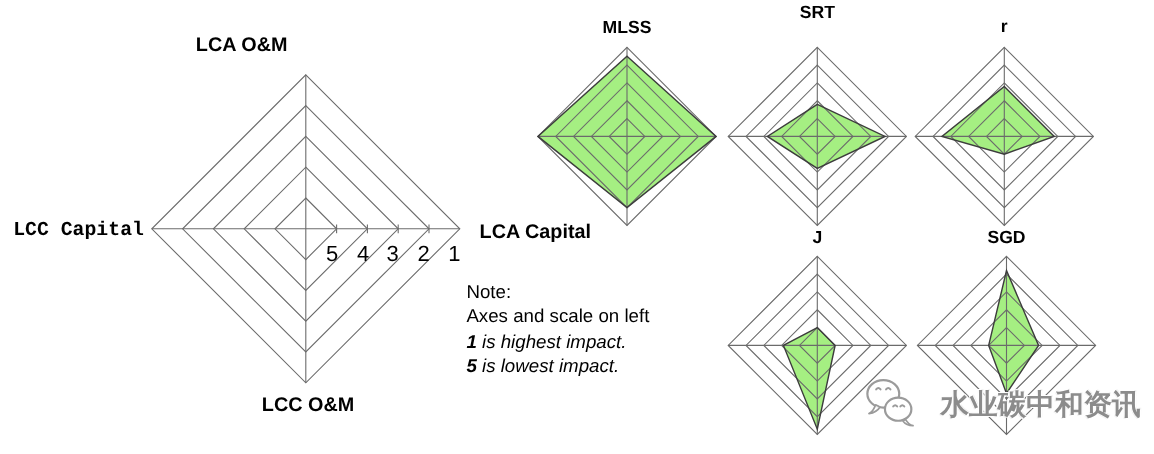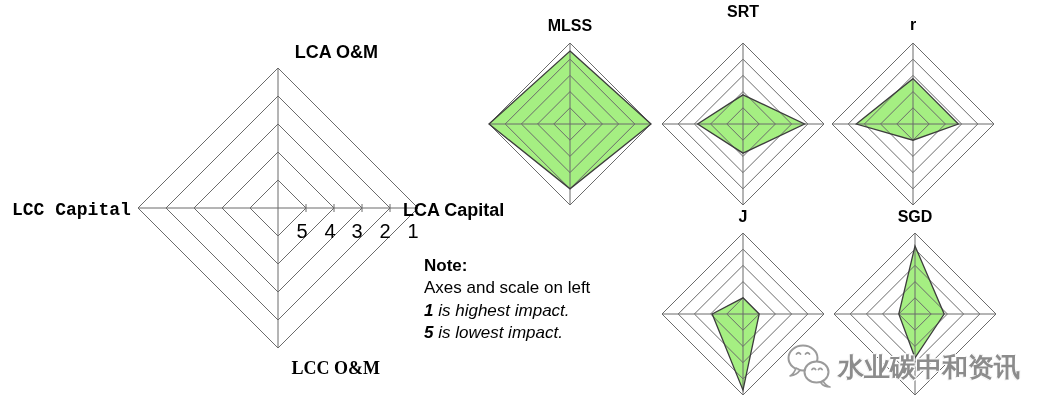--- a/index.html
+++ b/index.html
@@ -6,21 +6,21 @@
   #fig{
     position:relative;width:1049px;height:413px;background:#fff;overflow:hidden;
     font-family:"Liberation Sans","DejaVu Sans",sans-serif;color:#000;
   }
   .abs{position:absolute;}
   svg.radar{position:absolute;overflow:visible;}
   .axis-label{font-size:18px;font-weight:bold;white-space:nowrap;line-height:1;}
   .chart-title{font-size:16px;font-weight:bold;text-align:center;line-height:1;white-space:nowrap;}
   .tick-label{font-size:20px;line-height:1;text-align:center;width:28px;}
   .note{font-size:17px;line-height:22.4px;}
-  .note .note-title{font-weight:bold;}
+  .note .note-title{font-weight:normal;}
   .note .note-em{font-style:italic;}
   .note .note-em b{font-weight:bold;}
   .watermark{display:flex;align-items:center;}
   .wm-text{
     font-size:26px;font-weight:bold;color:#8c8c8c;letter-spacing:0;line-height:1;
     text-shadow:1px 1px 0 #ffffff,-1px -1px 0 #ffffff,1px -1px 0 #f2f2f2,-1px 1px 0 #f2f2f2;
     white-space:nowrap;
   }
 </style>
 </head>
@@ -35,25 +35,25 @@
       <polygon points="150,38 262,150 150,262 38,150" fill="none" stroke="#6b6b6b" stroke-width="1"></polygon>
       <polygon points="150,10 290,150 150,290 10,150" fill="none" stroke="#6b6b6b" stroke-width="1"></polygon>
       <line x1="150" y1="10" x2="150" y2="290" stroke="#6b6b6b" stroke-width="1"></line>
       <line x1="10" y1="150" x2="290" y2="150" stroke="#6b6b6b" stroke-width="1"></line>
       <line x1="178" y1="146" x2="178" y2="154" stroke="#6b6b6b" stroke-width="1"></line>
       <line x1="206" y1="146" x2="206" y2="154" stroke="#6b6b6b" stroke-width="1"></line>
       <line x1="234" y1="146" x2="234" y2="154" stroke="#6b6b6b" stroke-width="1"></line>
       <line x1="262" y1="146" x2="262" y2="154" stroke="#6b6b6b" stroke-width="1"></line>
     </svg>
 
-  <div class="abs axis-label" style="left:178px;top:43px;width:200px;text-align:right;">LCA O&amp;M</div>
+  <div class="abs axis-label" style="left:178px;top:31px;width:200px;text-align:left;">LCA O&amp;M</div>
 
-  <div class="abs axis-label" style="left:403px;top:201px;">LCA Capital</div>
+  <div class="abs axis-label" style="left:436px;top:201px;">LCA Capital</div>
 
-  <div class="abs axis-label" style="left:180px;top:359px;width:200px;text-align:right;font-family:Liberation Serif, serif;">LCC O&amp;M</div>
+  <div class="abs axis-label" style="left:180px;top:359px;width:200px;text-align:center;">LCC O&amp;M</div>
 
   <div class="abs axis-label" style="left:12px;top:201px;width:120px;text-align:left;font-family:Liberation Mono, monospace;">LCC Capital</div>
 
   <div class="abs tick-label" style="left:288px;top:221px;">5</div>
   <div class="abs tick-label" style="left:316px;top:221px;">4</div>
   <div class="abs tick-label" style="left:343px;top:221px;">3</div>
   <div class="abs tick-label" style="left:371px;top:221px;">2</div>
   <div class="abs tick-label" style="left:399px;top:221px;">1</div>
 
   <div class="abs note" style="left:424px;top:255px;width:210px;">
@@ -132,16 +132,16 @@
     <svg width="48" height="50" viewBox="0 0 48 50">
       <ellipse cx="17" cy="16" rx="14.5" ry="12.5" fill="rgba(255,255,255,0.55)" stroke="#9b9b9b" stroke-width="2"></ellipse>
       <path d="M10 26 Q8 32 4 34 Q11 33 14 28 Z" fill="rgba(255,255,255,0.8)" stroke="#9b9b9b" stroke-width="1.6" stroke-linejoin="round"></path>
       <path d="M10.5 12 q2 -2.5 4 0" fill="none" stroke="#9b9b9b" stroke-width="1.8" stroke-linecap="round"></path>
       <path d="M19.5 12 q2 -2.5 4 0" fill="none" stroke="#9b9b9b" stroke-width="1.8" stroke-linecap="round"></path>
       <ellipse cx="30.5" cy="30" rx="12" ry="10.5" fill="#ffffff" stroke="#9b9b9b" stroke-width="2"></ellipse>
       <path d="M37 39 Q40 44 44 45 Q38 45 35 41 Z" fill="#ffffff" stroke="#9b9b9b" stroke-width="1.6" stroke-linejoin="round"></path>
       <path d="M26 27.5 q1.8 -2.2 3.6 0" fill="none" stroke="#9b9b9b" stroke-width="1.8" stroke-linecap="round"></path>
       <path d="M32.5 27.5 q1.8 -2.2 3.6 0" fill="none" stroke="#9b9b9b" stroke-width="1.8" stroke-linecap="round"></path>
     </svg>
-    <div class="wm-text" style="margin-left:4px;">水业碳中和资讯</div>
+    <div class="wm-text" style="margin-left:21px;">水业碳中和资讯</div>
   </div>
 
 </div>
 
 </body></html>

